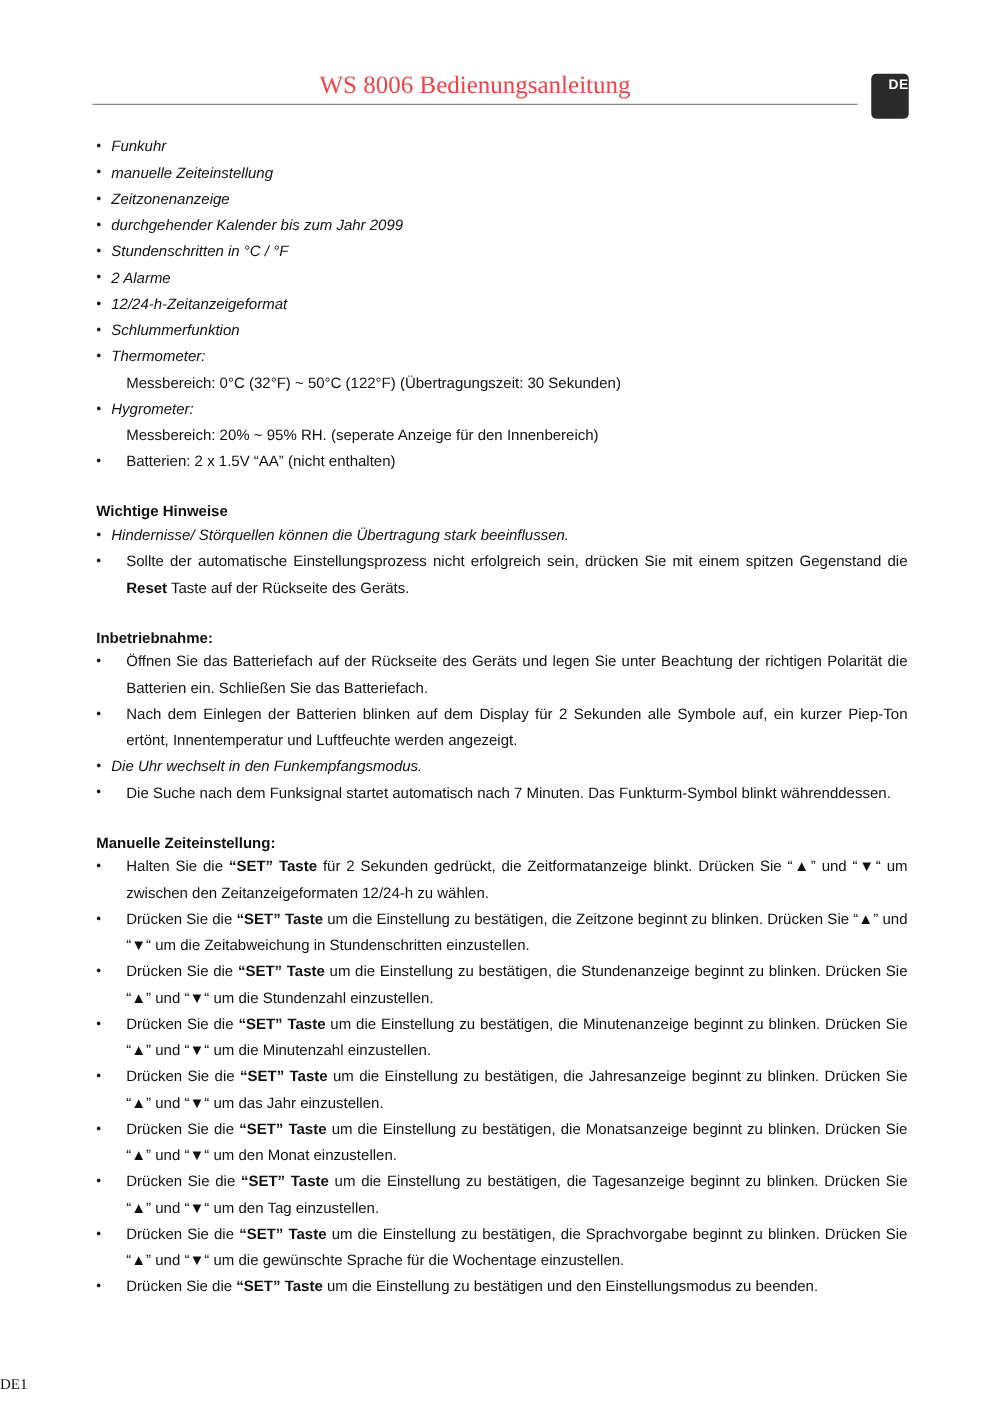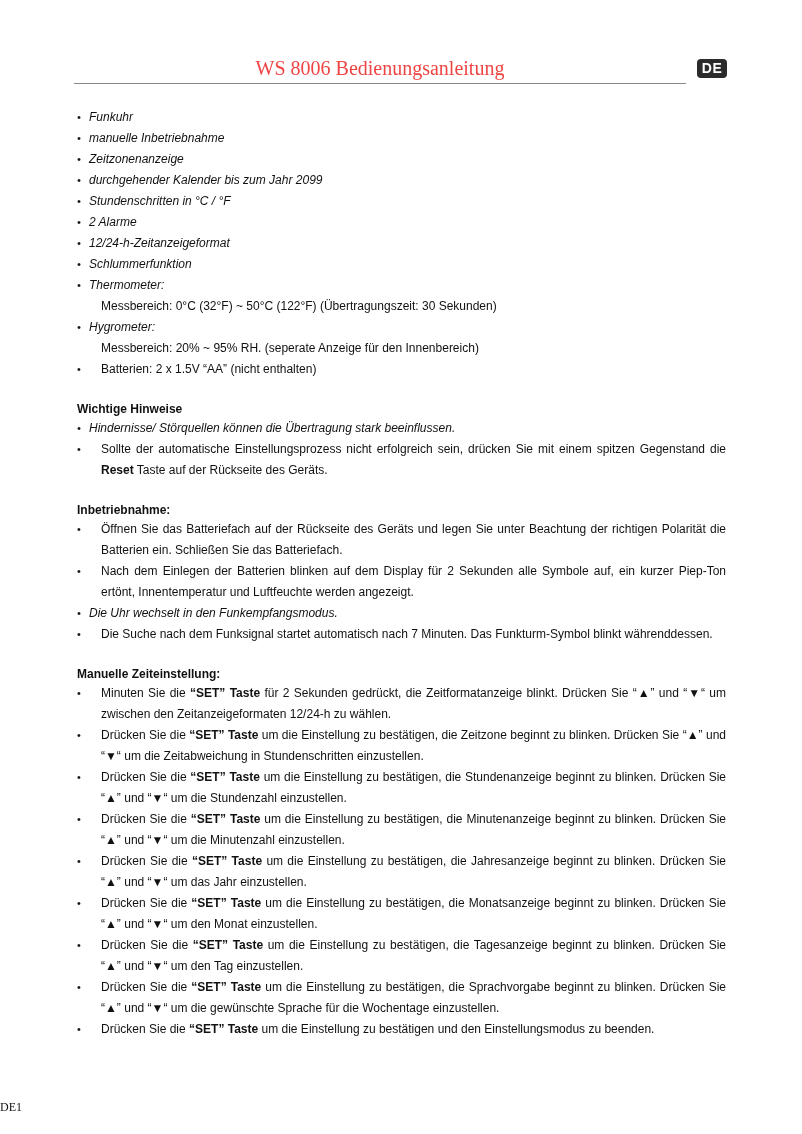--- a/index.html
+++ b/index.html
@@ -1,23 +1,23 @@
 <!DOCTYPE html>
 <html><head>
 <meta charset="utf-8">
 <style>
   html, body { margin:0; padding:0; background:#ffffff; }
   body { width:802px; height:1134px; position:relative; overflow:hidden; color:#111; }
   .page { position:absolute; left:0; top:0; width:802px; height:1134px; }
   .title { position:absolute; left:74px; width:612px; top:57px; text-align:center;
     font-family:Liberation Serif, serif; font-size:20px; color:#ef4444; }
   .title-rule { position:absolute; left:74px; top:83px; width:612px; height:1px; background:#888; }
-  .badge { position:absolute; left:697px; top:59px; width:30px; height:19px; background:#2b2b2b;
+  .badge { position:absolute; left:697px; top:59px; width:30px; height:36px; background:#2b2b2b;
     border-radius:4px; color:#fff; font-family:"Liberation Sans", sans-serif; font-weight:bold;
-    font-size:14px; line-height:19px; text-align:center; letter-spacing:0.5px; }
+    font-size:11px; line-height:19px; text-align:right; letter-spacing:0.5px; }
   .content { position:absolute; left:77px; top:107px; width:649px;
     font-family:"Liberation Sans", sans-serif; font-size:12px; color:#111; }
   .h { font-weight:bold; margin:0; line-height:18px; height:18px; }
   .line { line-height:21px; position:relative; }
   .b1 { padding-left:12px;font-style:italic; }
   .b1::before, .b2::before { content:"\2022"; position:absolute; left:0; top:0; font-size:11px; }
   .b2 { padding-left:24px; text-align:justify; }
   .sub { padding-left:24px; }
   .gap { height:20px; }
   .b2.two { text-align:justify; text-align-last:left; }
@@ -29,21 +29,21 @@
 <body>
 
 <div class="page">
   <div class="title">WS 8006 Bedienungsanleitung</div>
   <div class="title-rule"></div>
   <div class="badge">DE</div>
 
   <div class="content">
 
     <div class="line b1">Funkuhr</div>
-    <div class="line b1">manuelle Inbetriebnahme</div>
+    <div class="line b1">manuelle Zeiteinstellung</div>
     <div class="line b1">Zeitzonenanzeige</div>
     <div class="line b1">durchgehender Kalender bis zum Jahr 2099</div>
     <div class="line b1">Stundenschritten in °C / °F</div>
     <div class="line b1">2 Alarme</div>
     <div class="line b1">12/24-h-Zeitanzeigeformat</div>
     <div class="line b1">Schlummerfunktion</div>
     <div class="line b1">Thermometer:</div>
     <div class="line sub">Messbereich: 0°C (32°F) ~ 50°C (122°F) (Übertragungszeit: 30 Sekunden)</div>
     <div class="line b1">Hygrometer:</div>
     <div class="line sub">Messbereich: 20% ~ 95% RH. (seperate Anzeige für den Innenbereich)</div>
@@ -59,21 +59,21 @@
 
     <div class="h">Inbetriebnahme:</div>
     <div class="line b2 two">Öffnen Sie das Batteriefach auf der Rückseite des Geräts und legen Sie unter Beachtung der richtigen Polarität die Batterien ein. Schließen Sie das Batteriefach.</div>
     <div class="line b2 two">Nach dem Einlegen der Batterien blinken auf dem Display für 2 Sekunden alle Symbole auf, ein kurzer Piep-Ton ertönt, Innentemperatur und Luftfeuchte werden angezeigt.</div>
     <div class="line b1">Die Uhr wechselt in den Funkempfangsmodus.</div>
     <div class="line b2">Die Suche nach dem Funksignal startet automatisch nach 7 Minuten. Das Funkturm-Symbol blinkt währenddessen.</div>
 
     <div class="gap"></div>
 
     <div class="h">Manuelle Zeiteinstellung:</div>
-    <div class="line b2 two"><span>Minuten Sie die </span><strong>“SET” Taste</strong><span> für 2 Sekunden gedrückt, die Zeitformatanzeige blinkt. Drücken Sie “▲” und “▼“ um zwischen den Zeitanzeigeformaten 12/24-h zu wählen.</span></div>
+    <div class="line b2 two"><span>Halten Sie die </span><strong>“SET” Taste</strong><span> für 2 Sekunden gedrückt, die Zeitformatanzeige blinkt. Drücken Sie “▲” und “▼“ um zwischen den Zeitanzeigeformaten 12/24-h zu wählen.</span></div>
     <div class="line b2 two"><span>Drücken Sie die </span><strong>“SET” Taste</strong><span> um die Einstellung zu bestätigen, die Zeitzone beginnt zu blinken. Drücken Sie “▲” und “▼“ um die Zeitabweichung in Stundenschritten einzustellen.</span></div>
     <div class="line b2 two"><span>Drücken Sie die </span><strong>“SET” Taste</strong><span> um die Einstellung zu bestätigen, die Stundenanzeige beginnt zu blinken. Drücken Sie “▲” und “▼“ um die Stundenzahl einzustellen.</span></div>
     <div class="line b2 two"><span>Drücken Sie die </span><strong>“SET” Taste</strong><span> um die Einstellung zu bestätigen, die Minutenanzeige beginnt zu blinken. Drücken Sie “▲” und “▼“ um die Minutenzahl einzustellen.</span></div>
     <div class="line b2 two"><span>Drücken Sie die </span><strong>“SET” Taste</strong><span> um die Einstellung zu bestätigen, die Jahresanzeige beginnt zu blinken. Drücken Sie “▲” und “▼“ um das Jahr einzustellen.</span></div>
     <div class="line b2 two"><span>Drücken Sie die </span><strong>“SET” Taste</strong><span> um die Einstellung zu bestätigen, die Monatsanzeige beginnt zu blinken. Drücken Sie “▲” und “▼“ um den Monat einzustellen.</span></div>
     <div class="line b2 two"><span>Drücken Sie die </span><strong>“SET” Taste</strong><span> um die Einstellung zu bestätigen, die Tagesanzeige beginnt zu blinken. Drücken Sie “▲” und “▼“ um den Tag einzustellen.</span></div>
     <div class="line b2 two"><span>Drücken Sie die </span><strong>“SET” Taste</strong><span> um die Einstellung zu bestätigen, die Sprachvorgabe beginnt zu blinken. Drücken Sie “▲” und “▼“ um die gewünschte Sprache für die Wochentage einzustellen.</span></div>
     <div class="line b2"><span>Drücken Sie die </span><strong>“SET” Taste</strong><span> um die Einstellung zu bestätigen und den Einstellungsmodus zu beenden.</span></div>
   </div>
 

